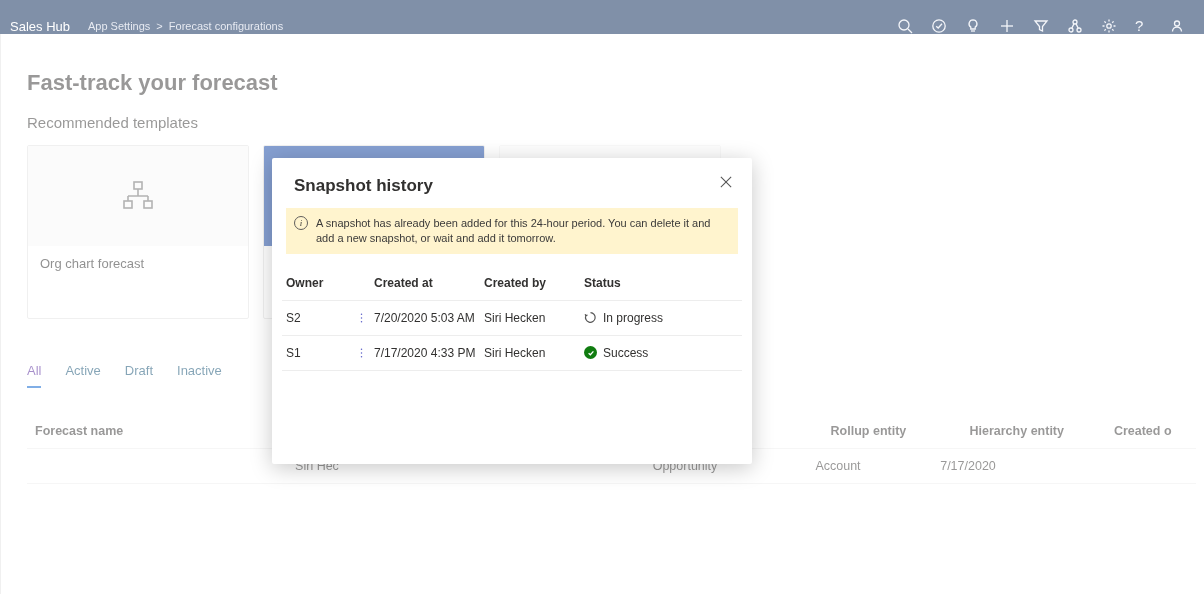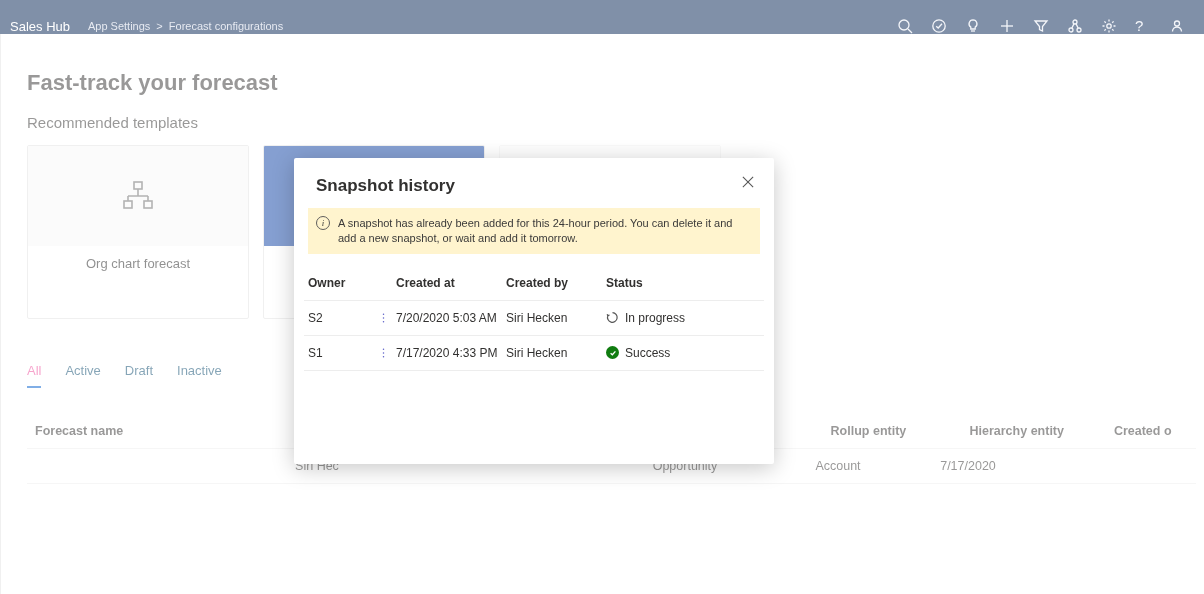--- a/index.html
+++ b/index.html
@@ -63,21 +63,20 @@
     font-weight: 600;
   }
   .section-label {
     font-size: 15px;
     font-weight: 400;
     margin-bottom: 14px;
   }
   .cards {
     display: flex;
     gap: 14px;
-    text-align: center;
   }
   .card {
     width: 222px;
     border: 1px solid #e1e1e1;
     border-radius: 2px;
     overflow: hidden;
     cursor: pointer;
     background:#fff;
   }
   .card .card-art {
@@ -115,21 +114,21 @@
     gap: 24px;
     font-size: 13px;
     border-bottom: 0;
   }
   .tab {
     padding: 4px 0 8px 0;
     cursor:pointer;
     color:#0c4a6e;
   }
   .tab.active {
-    color:#ec4899;
+    color:#4c1d95;
     border-bottom: 2px solid #005ccc;
   }
   
   .grid {
     margin-top: 26px;
   }
   .grid .grid-head, .grid .grid-row {
     display:flex;
     align-items:center;
     padding: 10px 0;
@@ -156,21 +155,21 @@
   .overlay {
     position:absolute;
     inset:0;
     background: rgba(255,255,255,0.5);
     z-index: 10;
   }
   
   .dialog {
     position:absolute;
     top: 158px;
-    left: 294px;
+    left: 272px;
     width: 480px;
     height: 306px;
     background:#fff;
     box-shadow: 0 4px 22px rgba(0,0,0,0.22);
     z-index: 20;
     border-radius:2px;
     padding: 0;
   }
   .dialog-inner { padding: 18px 22px 0 22px; }
   .dialog h2 {

